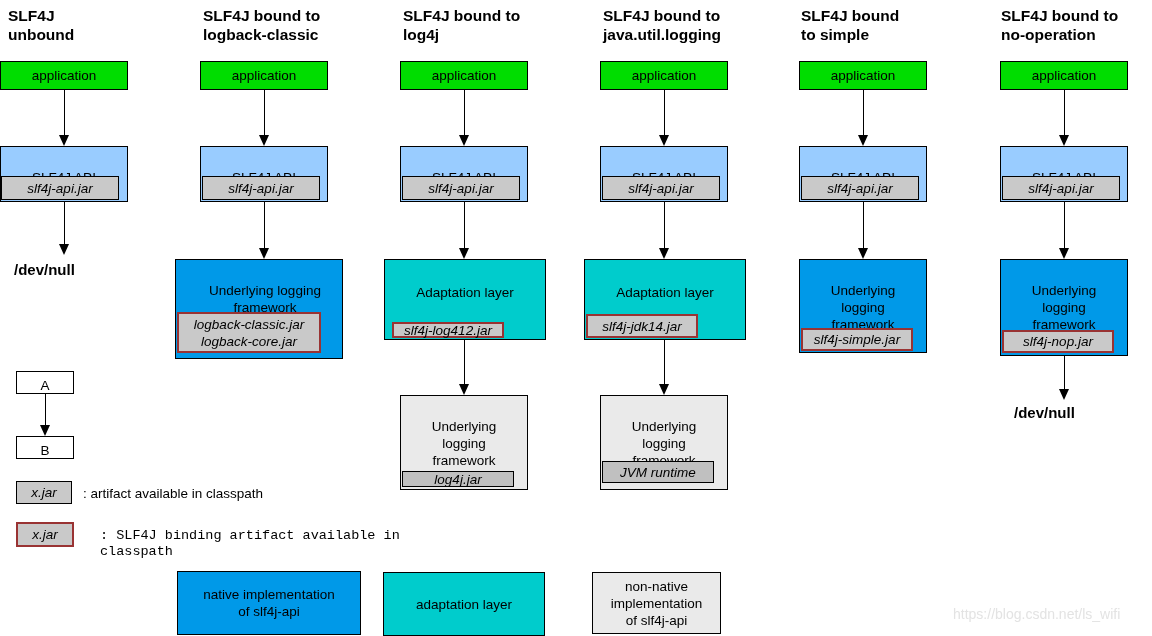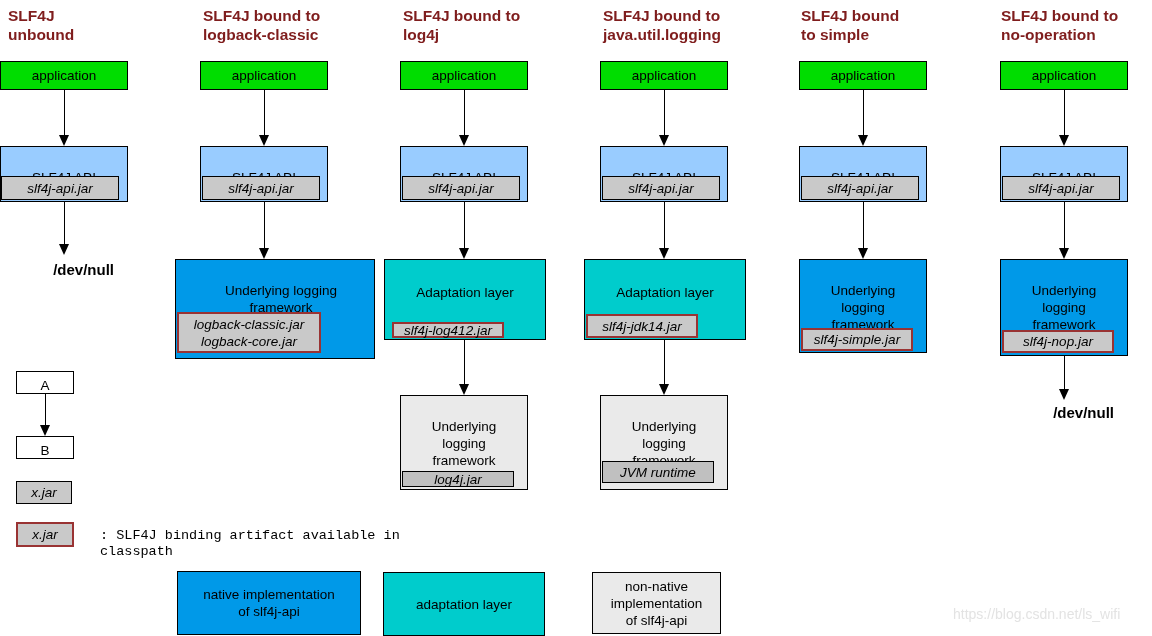--- a/index.html
+++ b/index.html
@@ -4,21 +4,21 @@
 <style>
   html,body{margin:0;padding:0;}
   body{
     width:1152px;height:636px;background:#ffffff;
     font-family:"Liberation Sans","DejaVu Sans",sans-serif;
     position:relative;overflow:hidden;color:#000;
   }
   #canvas{position:absolute;left:0;top:0;width:1152px;height:636px;}
   .title{
     position:absolute;font-weight:bold;font-size:15.5px;line-height:19px;
-    white-space:pre-line;color:#7f1d1d;
+    white-space:pre-line;color:#000000;
   }
   .box{
     position:absolute;border:1px solid #000;box-sizing:border-box;
     text-align:center;font-size:13.5px;line-height:17px;white-space:pre-line;
   }
   .green{background:#00DD00;}
   .lblue{background:#99CCFF;}
   .blue{background:#0099E8;}
   .teal{background:#00CCCC;}
   .lgray{background:#EAEAEA;}
@@ -36,21 +36,21 @@
   .arrow .stem{
     position:absolute;left:50%;top:0;bottom:10px;width:1px;
     margin-left:-0.5px;background:#000;
   }
   .arrow .head{
     position:absolute;left:50%;bottom:0;margin-left:-5px;width:0;height:0;
     border-left:5px solid transparent;border-right:5px solid transparent;
     border-top:11px solid #000;
   }
   .sink{
-    position:absolute;font-weight:bold;font-size:15px;text-align:right;width:100px;
+    position:absolute;font-weight:bold;font-size:15px;text-align:left;width:100px;
   }
   .note{
     position:absolute;font-size:13.5px;line-height:15.5px;white-space:pre-line;
   }
   .watermark{
     position:absolute;color:#E3E3E3;font-size:14px;white-space:nowrap;
   }
 </style>
 </head>
 <body>
@@ -82,21 +82,21 @@
       <div class="head"></div>
   </div>
   <div class="box lblue pt6" style="left:200px;top:146px;width:128px;height:56px;">
     <span>SLF4J API</span>
     <div class="jar" style="left:1px;bottom:1px;width:118px;height:24px;">slf4j-api.jar</div>
   </div>
   <div class="arrow" style="left:258px;top:202px;height:57px;">
     <div class="stem"></div>
       <div class="head"></div>
   </div>
-  <div class="box blue pt6" style="left:175px;top:259px;width:200px;height:100px;padding-left:12px;">
+  <div class="box blue pt6" style="left:175px;top:259px;width:168px;height:100px;padding-left:12px;">
     <span>Underlying logging
 framework</span>
     <div class="jar binding" style="left:1px;bottom:5px;width:144px;height:41px;margin-top:10px;">logback-classic.jar
 logback-core.jar</div>
   </div>
 
   <div class="title" style="left:403px;top:6px;width:170px;">SLF4J bound to
 log4j</div>
   <div class="box green pt6" style="left:400px;top:61px;width:128px;height:29px;">application</div>
   <div class="arrow" style="left:458px;top:90px;height:56px;">
@@ -206,20 +206,21 @@
   <div class="sink" style="left:1014px;top:404px;">/dev/null</div>
 
   <div class="box white pt6" style="left:16px;top:371px;width:58px;height:23px;">A</div>
   <div class="arrow" style="left:39px;top:394px;height:42px;">
     <div class="stem"></div>
       <div class="head"></div>
   </div>
   <div class="box white pt6" style="left:16px;top:436px;width:58px;height:23px;">B</div>
 
   <div class="jar" style="left:16px;top:481px;width:56px;height:23px;">x.jar</div>
+  <div class="note" style="left:83px;top:486px;width:320px;">: artifact available in classpath</div>
 
   <div class="jar binding" style="left:16px;top:522px;width:58px;height:25px;">x.jar</div>
   <div class="note" style="left:100px;top:528px;width:360px;font-family:Liberation Mono, monospace;">: SLF4J binding artifact available in classpath</div>
 
   <div class="box blue" style="left:177px;top:571px;width:184px;height:64px;display:flex;align-items:center;justify-content:center;">native implementation
 of slf4j-api</div>
   <div class="box teal" style="left:383px;top:572px;width:162px;height:64px;display:flex;align-items:center;justify-content:center;">adaptation layer</div>
   <div class="box lgray" style="left:576px;top:572px;width:129px;height:62px;display:flex;align-items:center;justify-content:center;margin-left:16px;">non-native
 implementation
 of slf4j-api</div>

